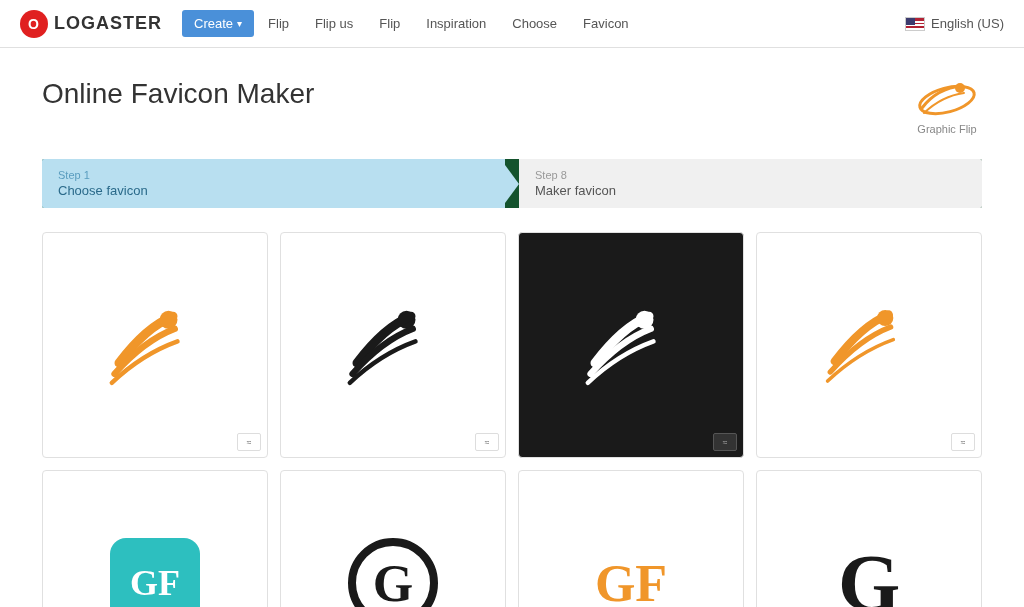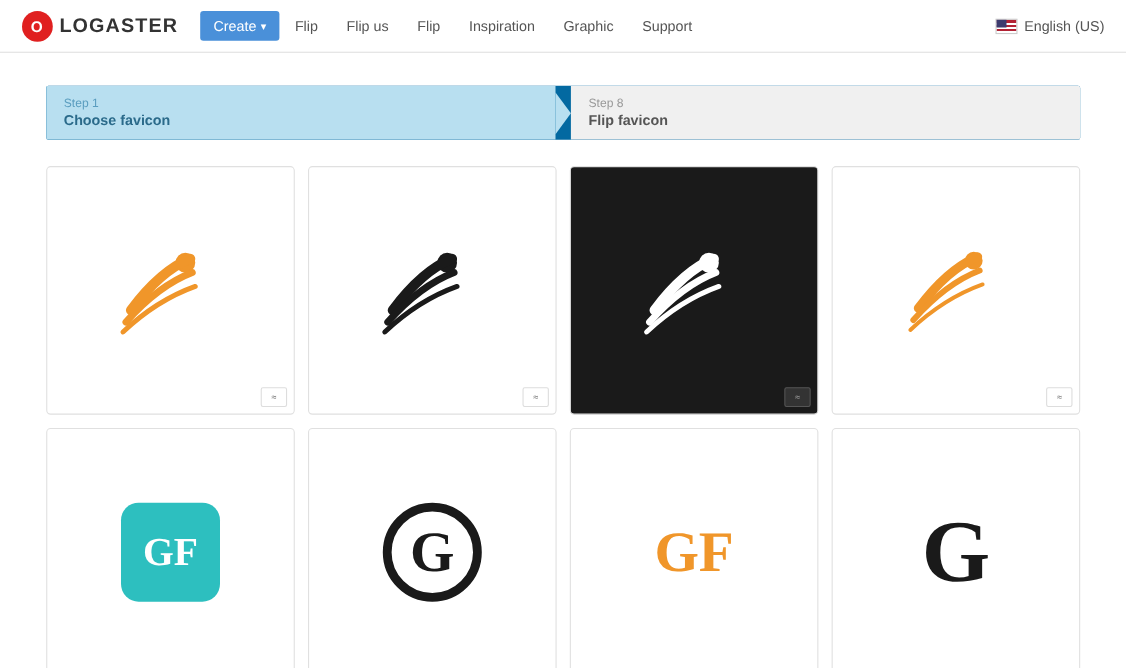--- a/index.html
+++ b/index.html
@@ -108,36 +108,36 @@
       flex-direction: column;
       align-items: center;
       font-size: 11px;
       color: #888;
     }
 
     
     .steps {
       display: flex;
       margin-bottom: 24px;
-      background: #0369a1;
+      background: #14532d;
       border-radius: 2px;
       overflow: hidden;
     }
     .step {
       flex: 1;
       padding: 10px 16px;
       font-size: 13px;
     }
     .step-num {
       font-size: 11px;
       color: #999;
       margin-bottom: 2px;
     }
     .step-label {
-      font-weight: 700;
+      font-weight: 400;
       color: #555;
     }
     .step.active {
       background: #b8dff0;
     }
     .step.active .step-num { color: #5a9dbf; }
     .step.active .step-label { color: #2a6a8a; }
     .step-divider {
       width: 0;
       height: 0;
@@ -241,41 +241,55 @@
   </div>
   <nav class="nav">
     <div class="nav-create">
       <span>Create</span>
       <span class="chevron">▾</span>
     </div>
     <div class="nav-item">Flip</div>
     <div class="nav-item">Flip us</div>
     <div class="nav-item">Flip</div>
     <div class="nav-item">Inspiration</div>
-    <div class="nav-item">Graphic</div>
-    <div class="nav-item">Support</div>
+    <div class="nav-item">Choose</div>
+    <div class="nav-item">Favicon</div>
   </nav>
   <div class="lang-selector">
     <div class="flag"></div>
     <span>English (US)</span>
   </div>
 </header>
 
 <div class="main">
 
+  <div class="page-title-row">
+    <h1 class="page-title">Online Favicon Maker</h1>
+    <div class="graphic-flip">
+
+      <svg width="70" height="45" viewBox="0 0 70 45">
+
+        <ellipse cx="35" cy="22" rx="28" ry="12" fill="none" stroke="#f0962a" stroke-width="3" transform="rotate(-15 35 22)"></ellipse>
+        <circle cx="48" cy="10" r="5" fill="#f0962a"></circle>
+        <path d="M10,30 Q25,10 50,8" stroke="#f0962a" stroke-width="3" fill="none" stroke-linecap="round"></path>
+        <path d="M12,35 Q30,18 52,15" stroke="#f0962a" stroke-width="2" fill="none" stroke-linecap="round"></path>
+      </svg>
+      <span style="font-size:11px;color:#888;">Graphic Flip</span>
+    </div>
+  </div>
 
   <div class="steps">
     <div class="step active">
       <div class="step-num">Step 1</div>
       <div class="step-label">Choose favicon</div>
     </div>
     <div class="step-divider"></div>
     <div class="step" style="background:#f0f0f0;">
       <div class="step-num">Step 8</div>
-      <div class="step-label">Flip favicon</div>
+      <div class="step-label">Maker favicon</div>
     </div>
   </div>
 
   <div class="favicon-grid">
 
     <div class="favicon-card">
       <div class="favicon-card-inner">
         <svg width="110" height="90" viewBox="0 0 120 100">
           <circle cx="75" cy="22" r="10" fill="#f0962a"></circle>
           <path d="M20,70 Q50,30 80,18" stroke="#f0962a" stroke-width="10" fill="none" stroke-linecap="round"></path>

